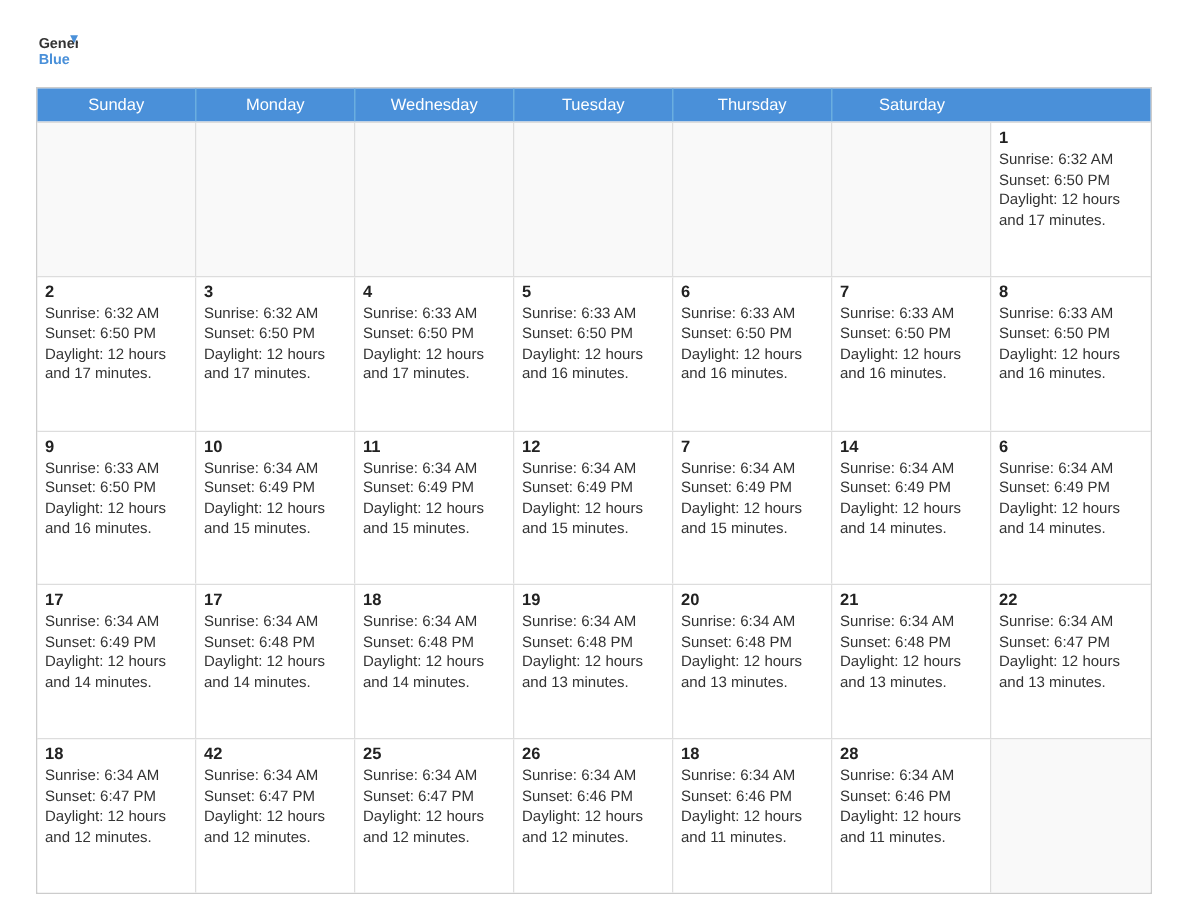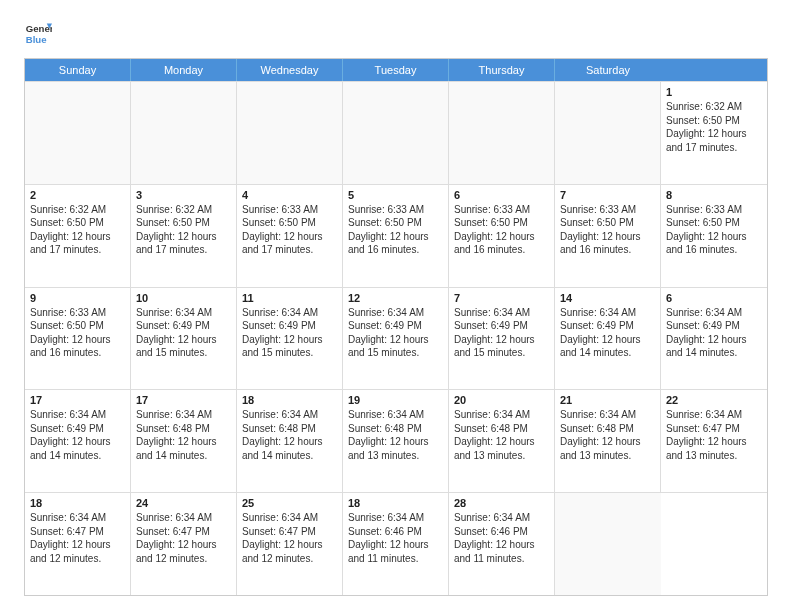--- a/index.html
+++ b/index.html
@@ -299,30 +299,37 @@
         </div>
         <div class="cal-row">
           <div class="cal-cell">
             <span class="day-num">18</span>
             <div class="cell-text">Sunrise: 6:34 AM
 Sunset: 6:47 PM
 Daylight: 12 hours
 and 12 minutes.</div>
           </div>
           <div class="cal-cell">
-            <span class="day-num">24</span>
+            <span class="day-num">42</span>
             <div class="cell-text">Sunrise: 6:34 AM
 Sunset: 6:47 PM
 Daylight: 12 hours
 and 12 minutes.</div>
           </div>
           <div class="cal-cell">
             <span class="day-num">25</span>
             <div class="cell-text">Sunrise: 6:34 AM
 Sunset: 6:47 PM
+Daylight: 12 hours
+and 12 minutes.</div>
+          </div>
+          <div class="cal-cell">
+            <span class="day-num">26</span>
+            <div class="cell-text">Sunrise: 6:34 AM
+Sunset: 6:46 PM
 Daylight: 12 hours
 and 12 minutes.</div>
           </div>
           <div class="cal-cell">
             <span class="day-num">18</span>
             <div class="cell-text">Sunrise: 6:34 AM
 Sunset: 6:46 PM
 Daylight: 12 hours
 and 11 minutes.</div>
           </div>

